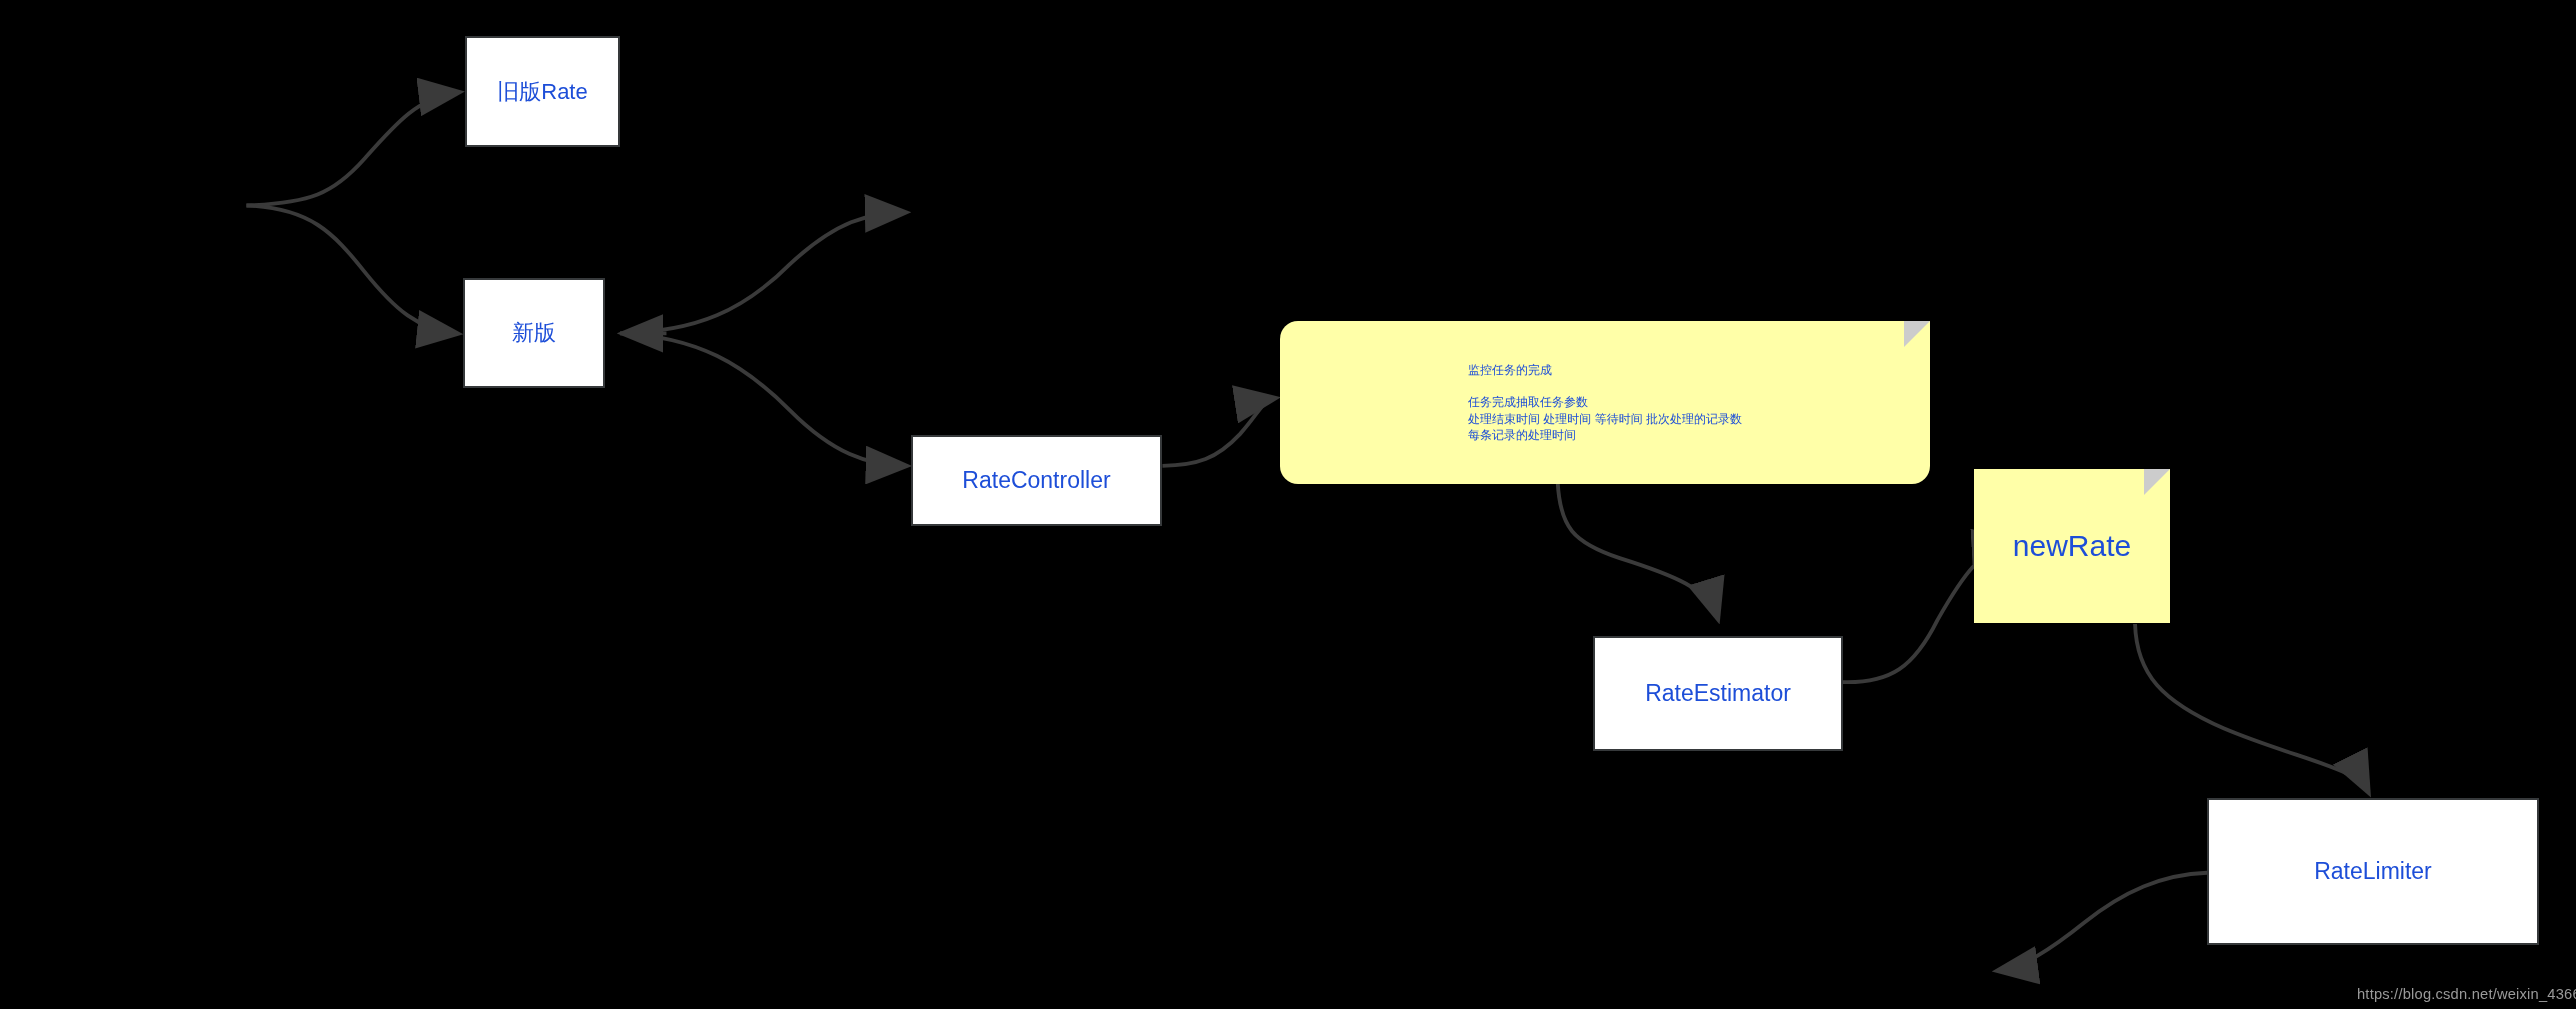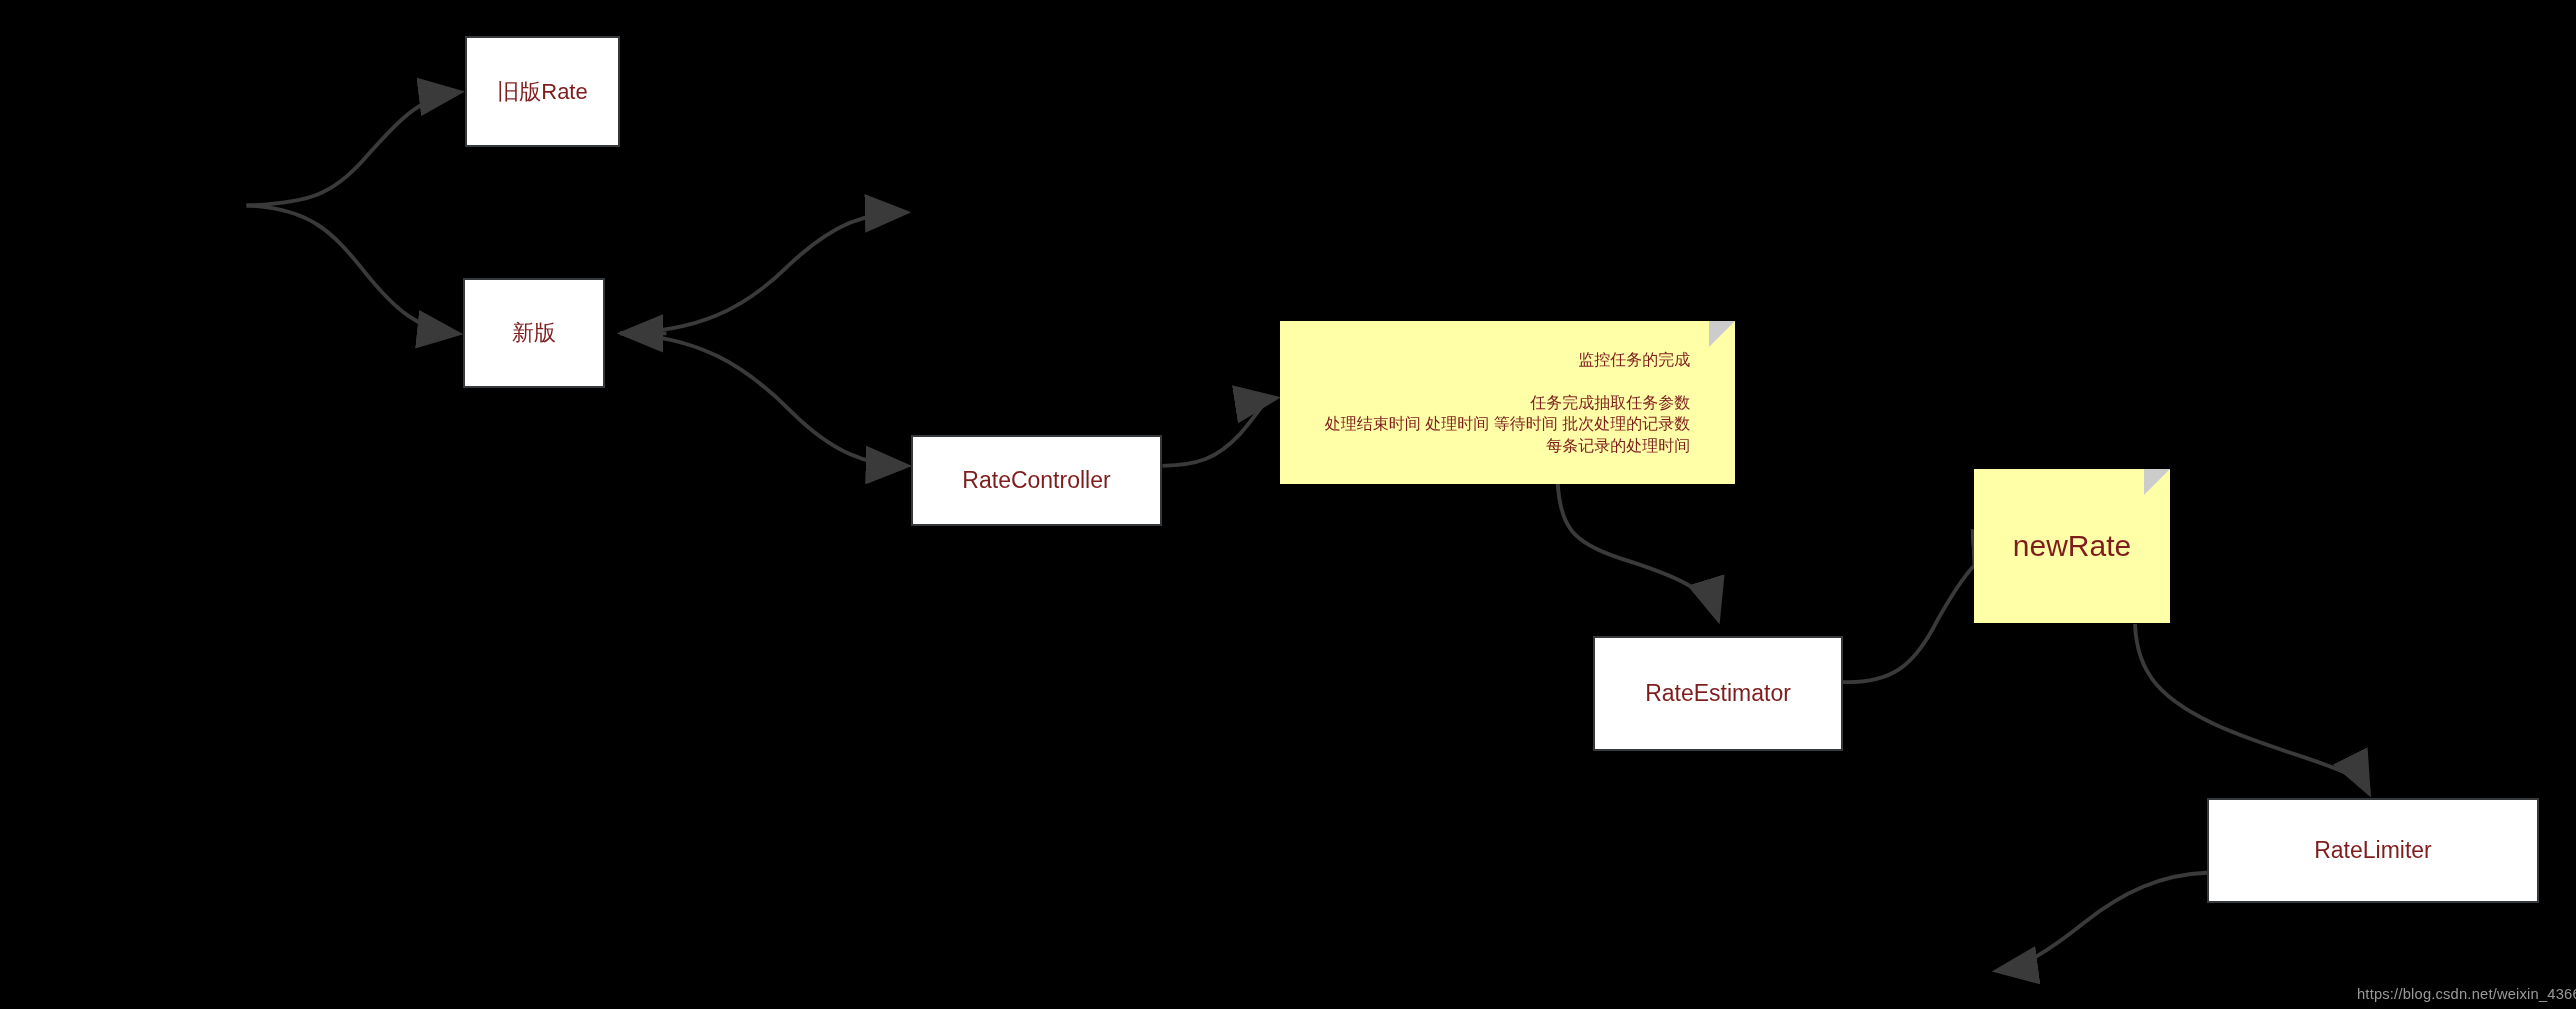--- a/index.html
+++ b/index.html
@@ -25,22 +25,22 @@
     width: 2576px;
     height: 1010px;
     pointer-events: none;
   }
   .node {
     position: absolute;
     box-sizing: border-box;
     display: flex;
     align-items: center;
     justify-content: center;
-    text-align: right;
-    color: #7f1d1d;
+    text-align: left;
+    color: #1d4ed8;
     line-height: 1.35;
   }
   .node.rect {
     background: #ffffff;
     border: 2.3px solid #36393b;
   }
   .node.note {
     background: #ffffa8;
     border: none;
   }
@@ -108,38 +108,38 @@
 
   <div class="node rect" style="left:463px; top:278px; width:142px; height:110px; font-size:22px;">
     <span class="node-label">新版</span>
   </div>
 
 
   <div class="node rect" style="left:911px; top:408px; width:251px; height:91px; font-size:23px;margin-top:27px;">
     <span class="node-label">RateController</span>
   </div>
 
-  <div class="node note" style="left:1280px; top:321px; width:455px; height:163px; font-size:16px;">
+  <div class="node note" style="left:1280px; top:321px; width:650px; height:163px; font-size:12px;border-radius:18px;">
     <span class="note-fold"></span>
     <span class="node-label">监控任务的完成
 
 任务完成抽取任务参数
 处理结束时间 处理时间   等待时间 批次处理的记录数
 每条记录的处理时间</span>
   </div>
 
   <div class="node rect" style="left:1593px; top:636px; width:250px; height:115px; font-size:23px;">
     <span class="node-label">RateEstimator</span>
   </div>
 
   <div class="node note" style="left:1974px; top:469px; width:196px; height:154px; font-size:30px;">
     <span class="note-fold"></span>
     <span class="node-label">newRate</span>
   </div>
 
-  <div class="node rect" style="left:2207px; top:798px; width:332px; height:105px; font-size:23px;">
+  <div class="node rect" style="left:2207px; top:798px; width:332px; height:147px; font-size:23px;">
     <span class="node-label">RateLimiter</span>
   </div>
 
   <div class="watermark" style="left:2357px; top:986px;">https://blog.csdn.net/weixin_43660536</div>
 
 </div>
 
 
 </body></html>

